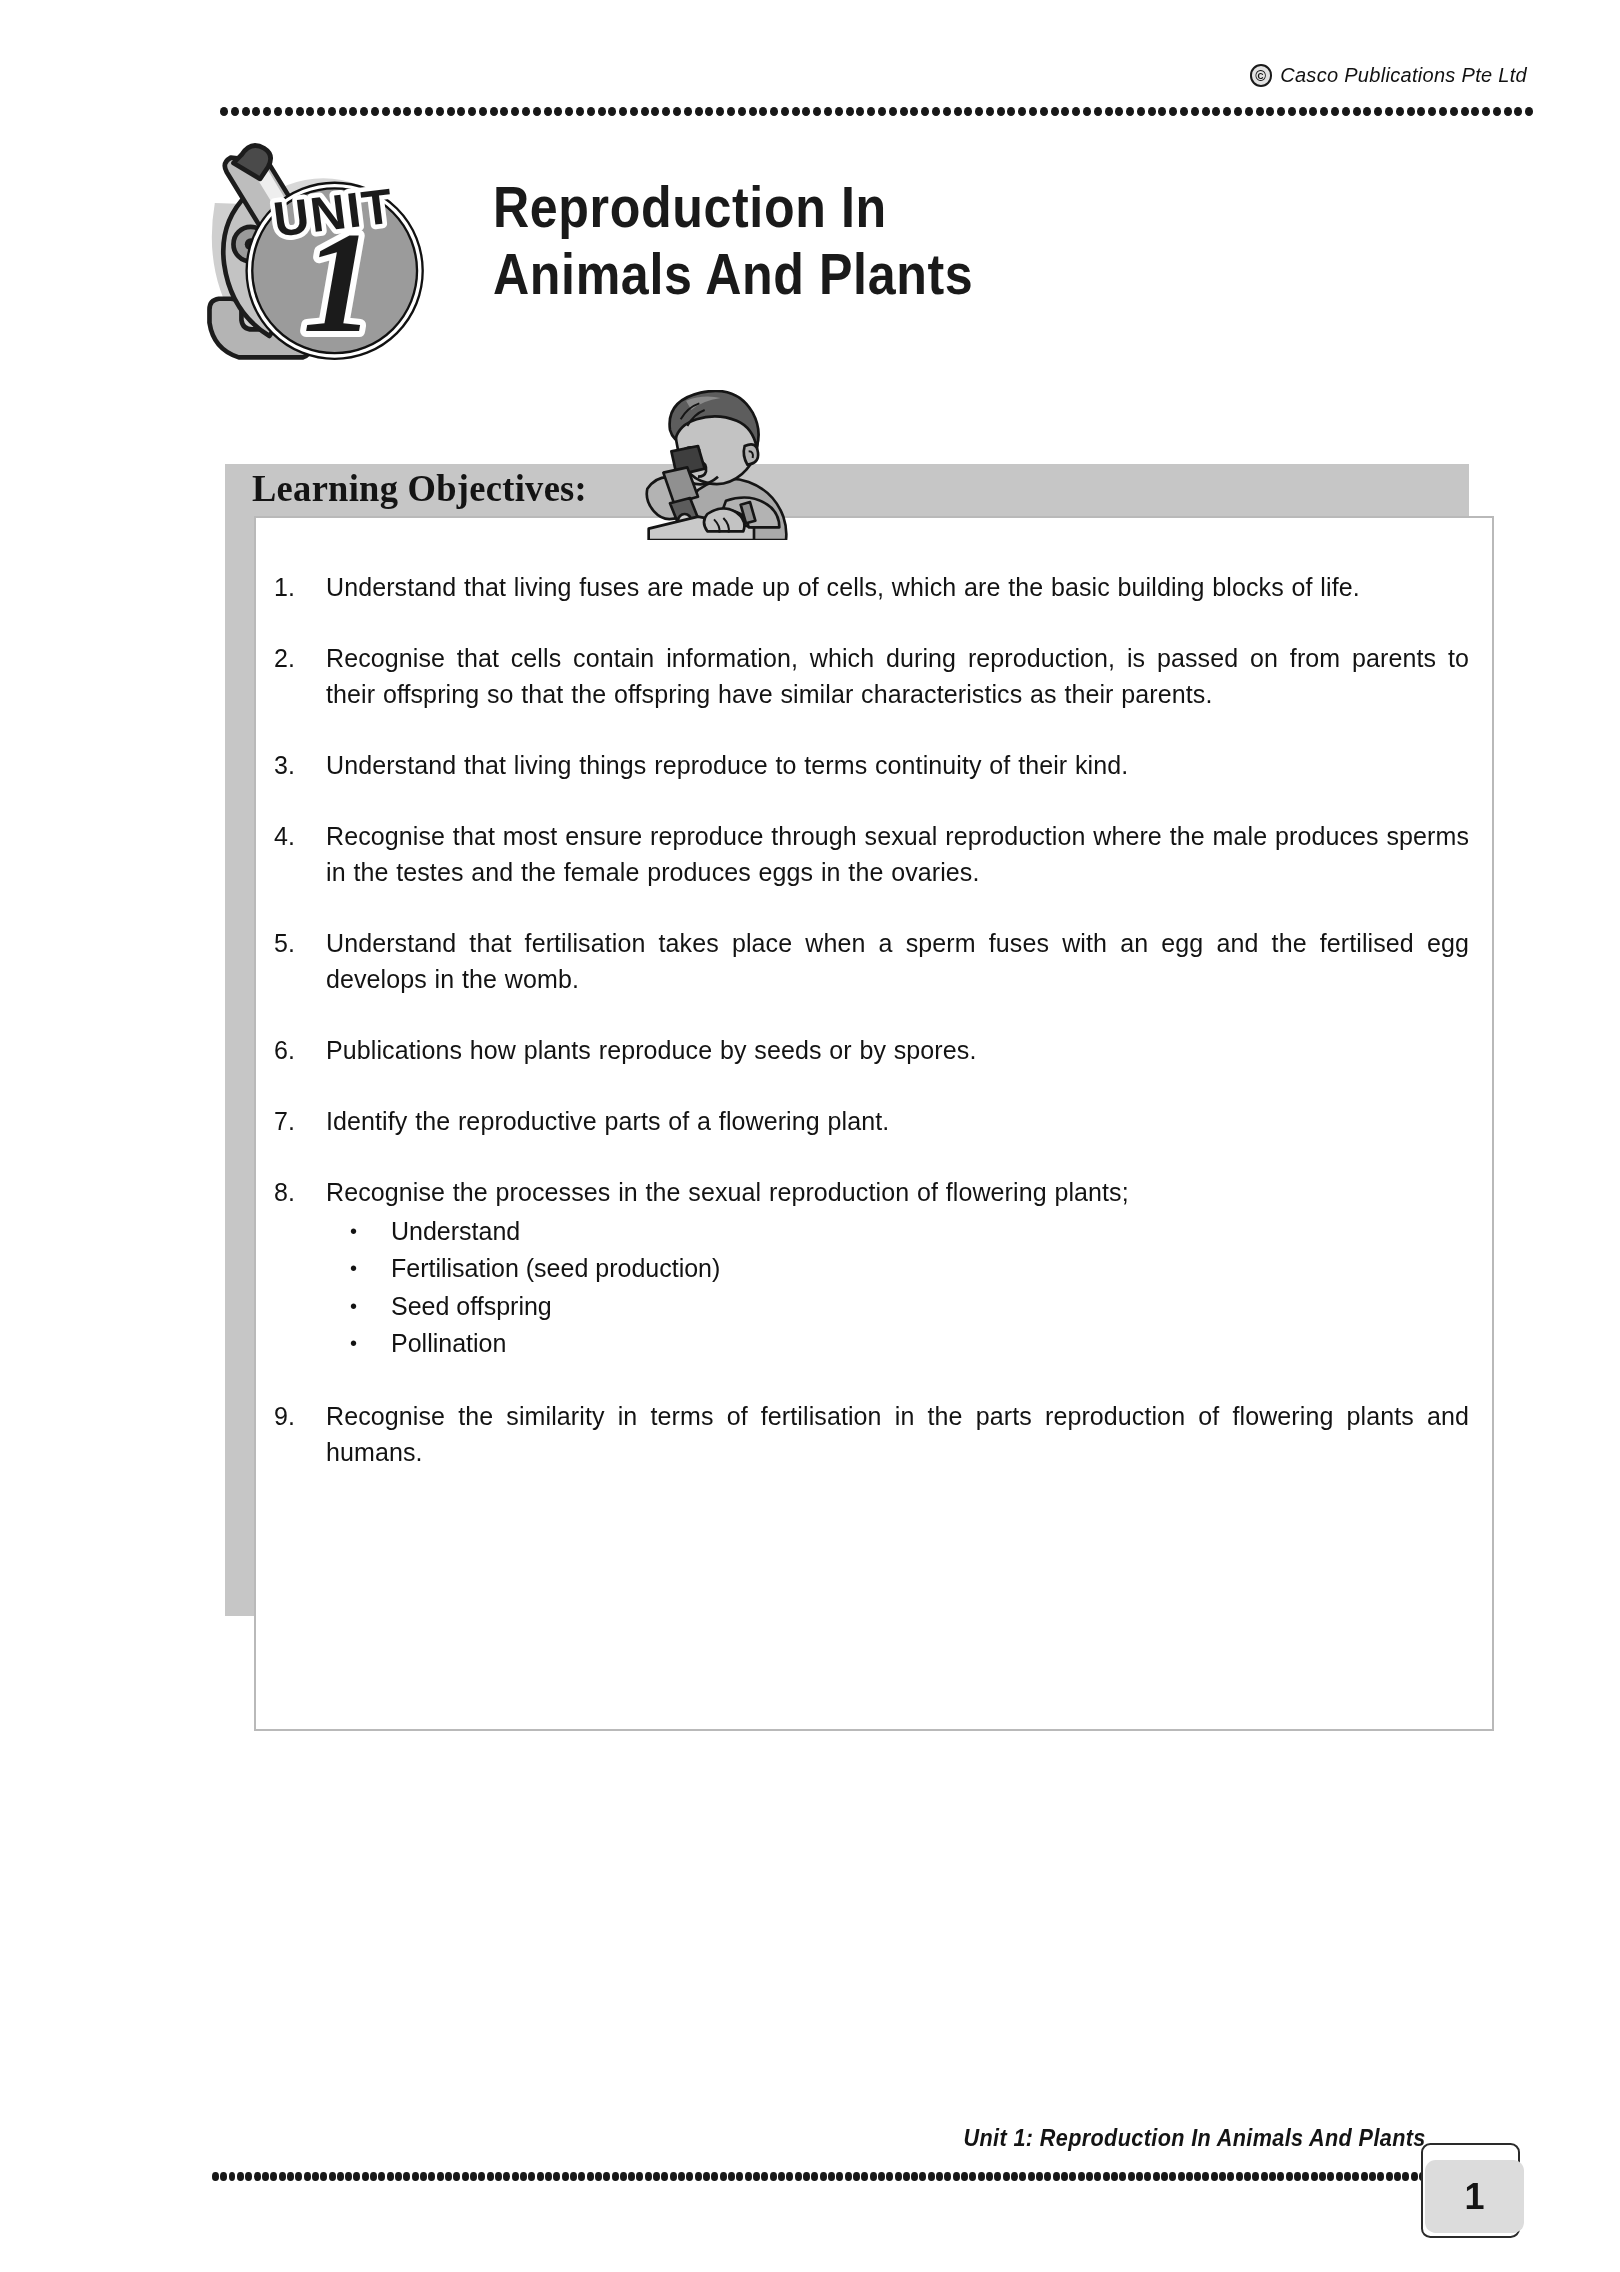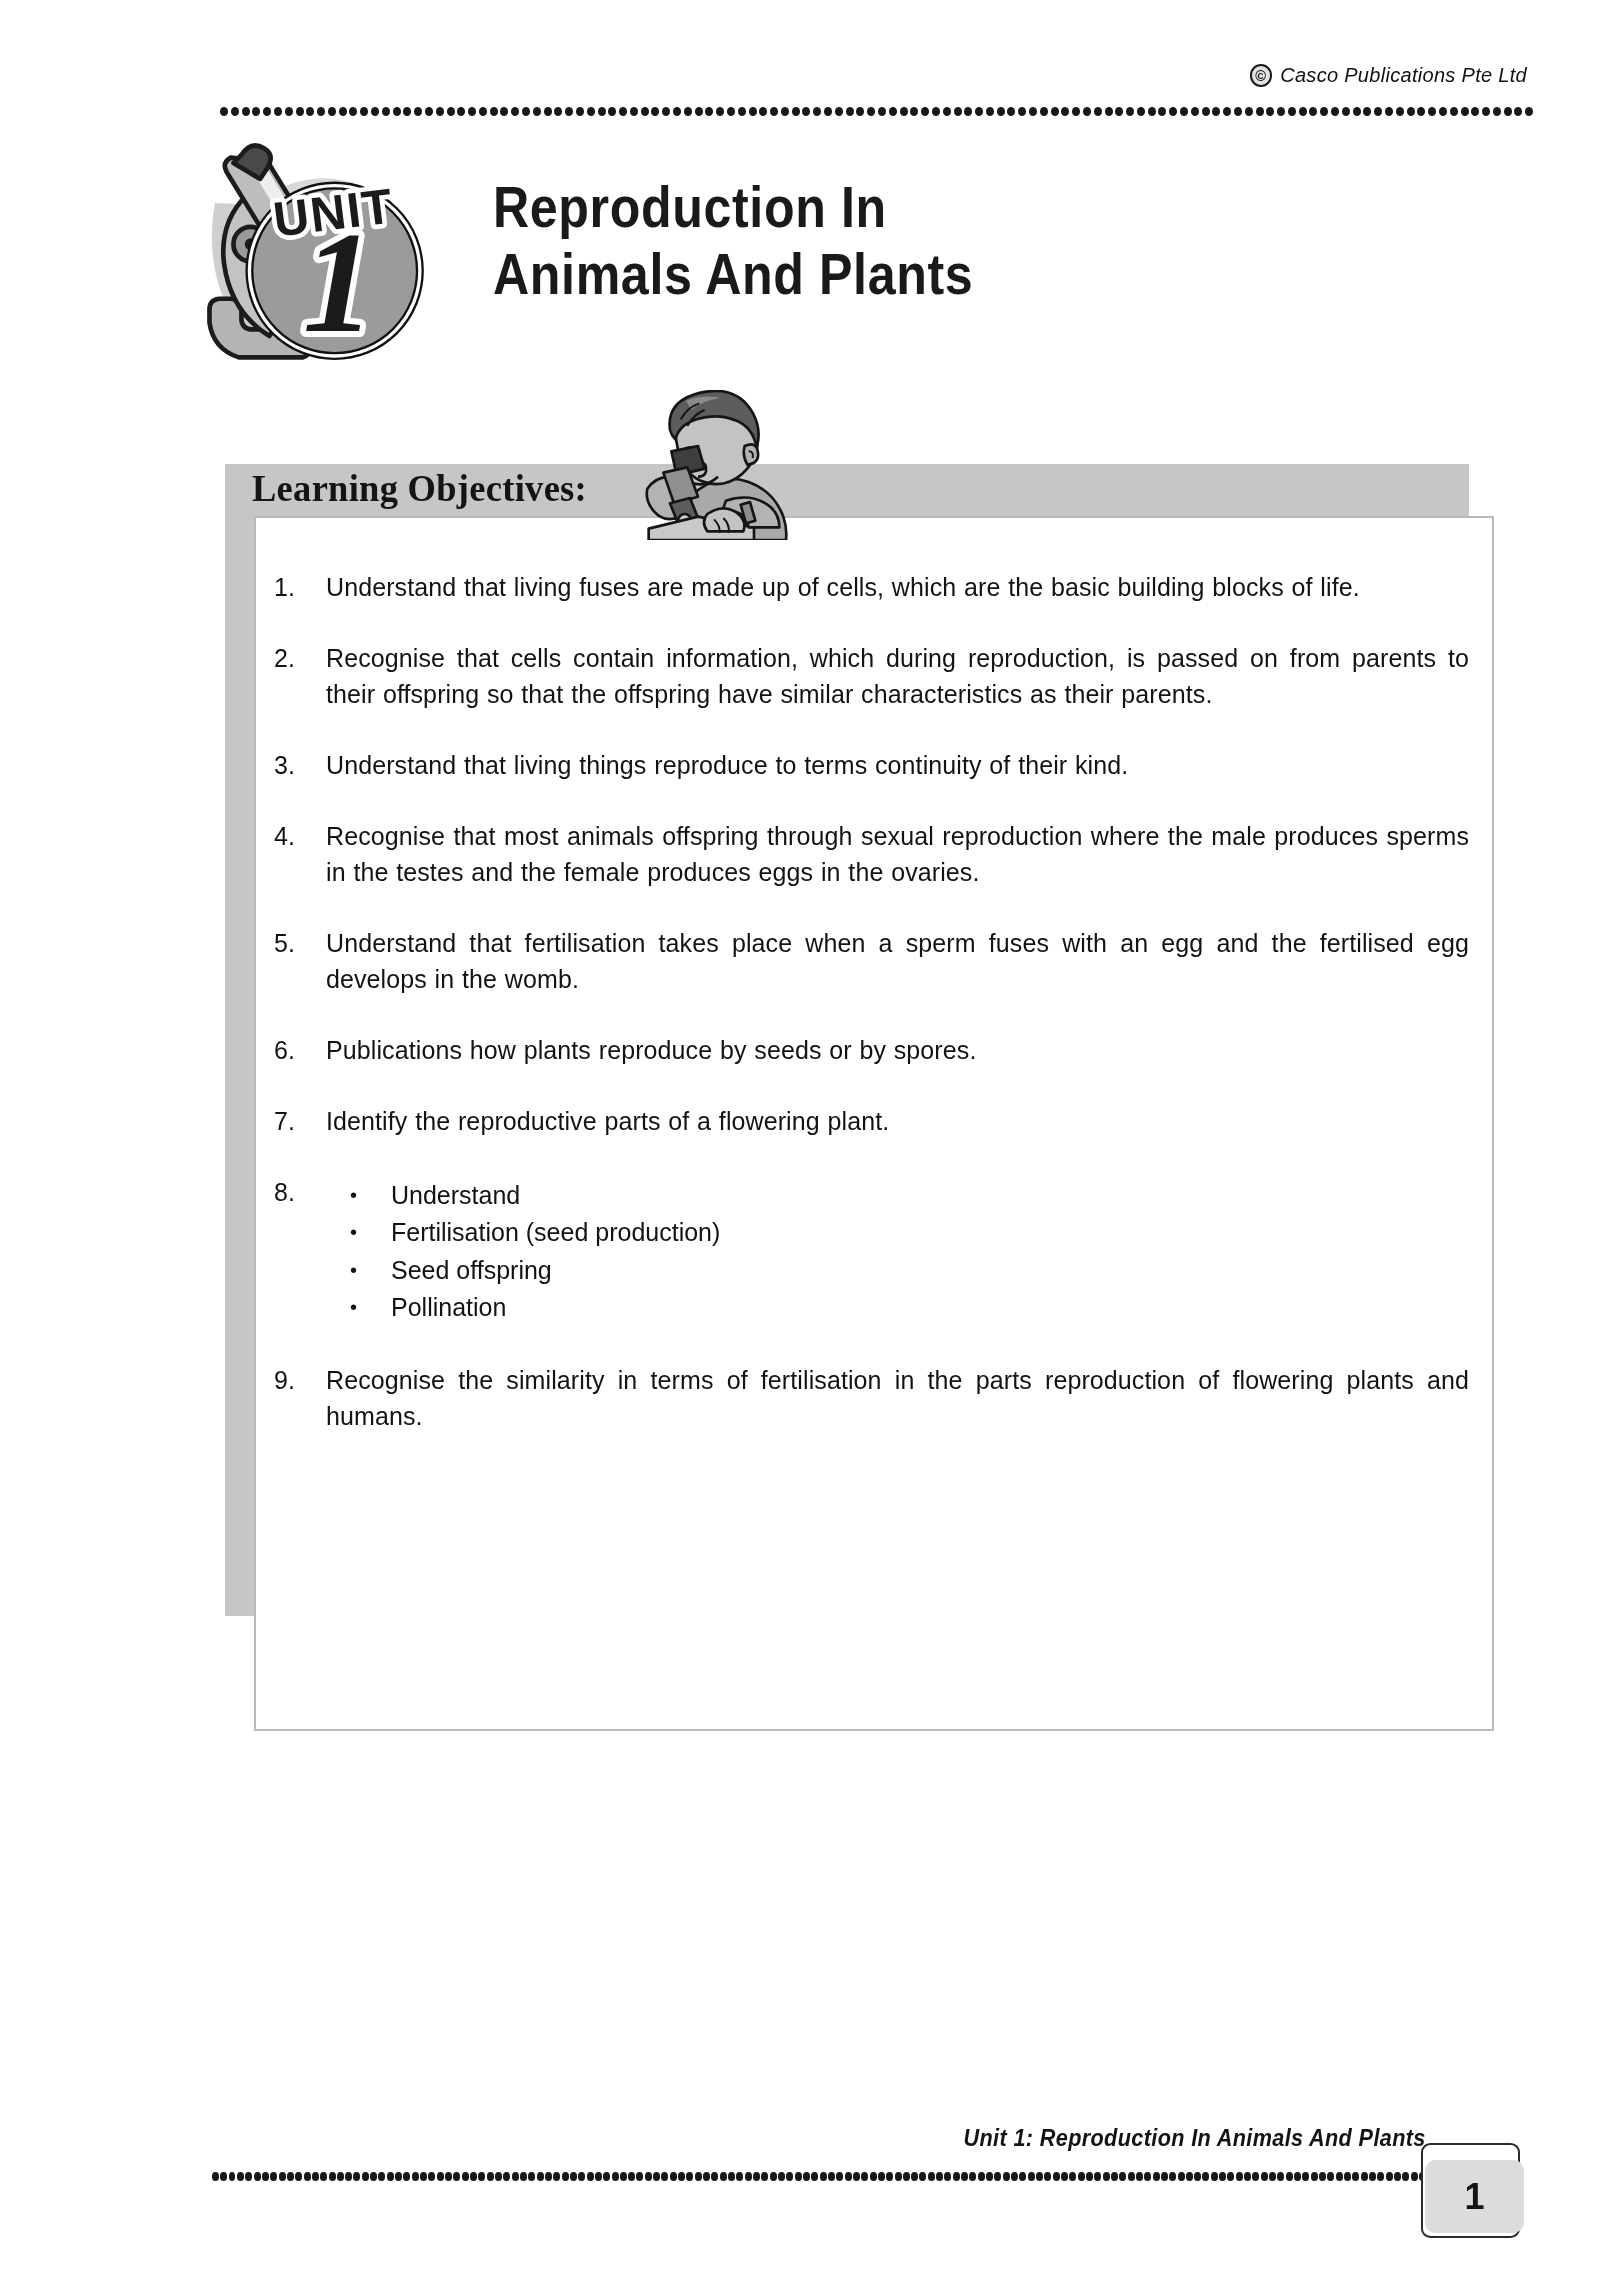--- a/index.html
+++ b/index.html
@@ -472,41 +472,42 @@
     <div class="obj-text">Recognise that cells contain information, which during reproduction, is passed on from parents to their offspring so that the offspring have similar characteristics as their parents.</div>
   </div>
 
   <div class="objective">
     <div class="obj-num">3.</div>
     <div class="obj-text no-justify">Understand that living things reproduce to terms continuity of their kind.</div>
   </div>
 
   <div class="objective">
     <div class="obj-num">4.</div>
-    <div class="obj-text">Recognise that most animals offspring through sexual reproduction where the male produces sperms in the testes and the female produces eggs in the ovaries.</div>
+    <div class="obj-text">Recognise that most ensure reproduce through sexual reproduction where the male produces sperms in the testes and the female produces eggs in the ovaries.</div>
   </div>
 
   <div class="objective">
     <div class="obj-num">5.</div>
     <div class="obj-text">Understand that fertilisation takes place when a sperm fuses with an egg and the fertilised egg develops in the womb.</div>
   </div>
 
   <div class="objective">
     <div class="obj-num">6.</div>
     <div class="obj-text no-justify">Publications how plants reproduce by seeds or by spores.</div>
   </div>
 
   <div class="objective">
     <div class="obj-num">7.</div>
     <div class="obj-text no-justify">Identify the reproductive parts of a flowering plant.</div>
   </div>
 
   <div class="objective">
     <div class="obj-num">8.</div>
     <div style="flex:1 1 auto;">
+      <div class="obj-text no-justify">Recognise the processes in the sexual reproduction of flowering plants;</div>
       <div class="sub-list">
         <div class="sub-item">
           <span class="sub-bullet">•</span>
           <span>Understand</span>
         </div>
         <div class="sub-item">
           <span class="sub-bullet">•</span>
           <span>Fertilisation (seed production)</span>
         </div>
         <div class="sub-item">

